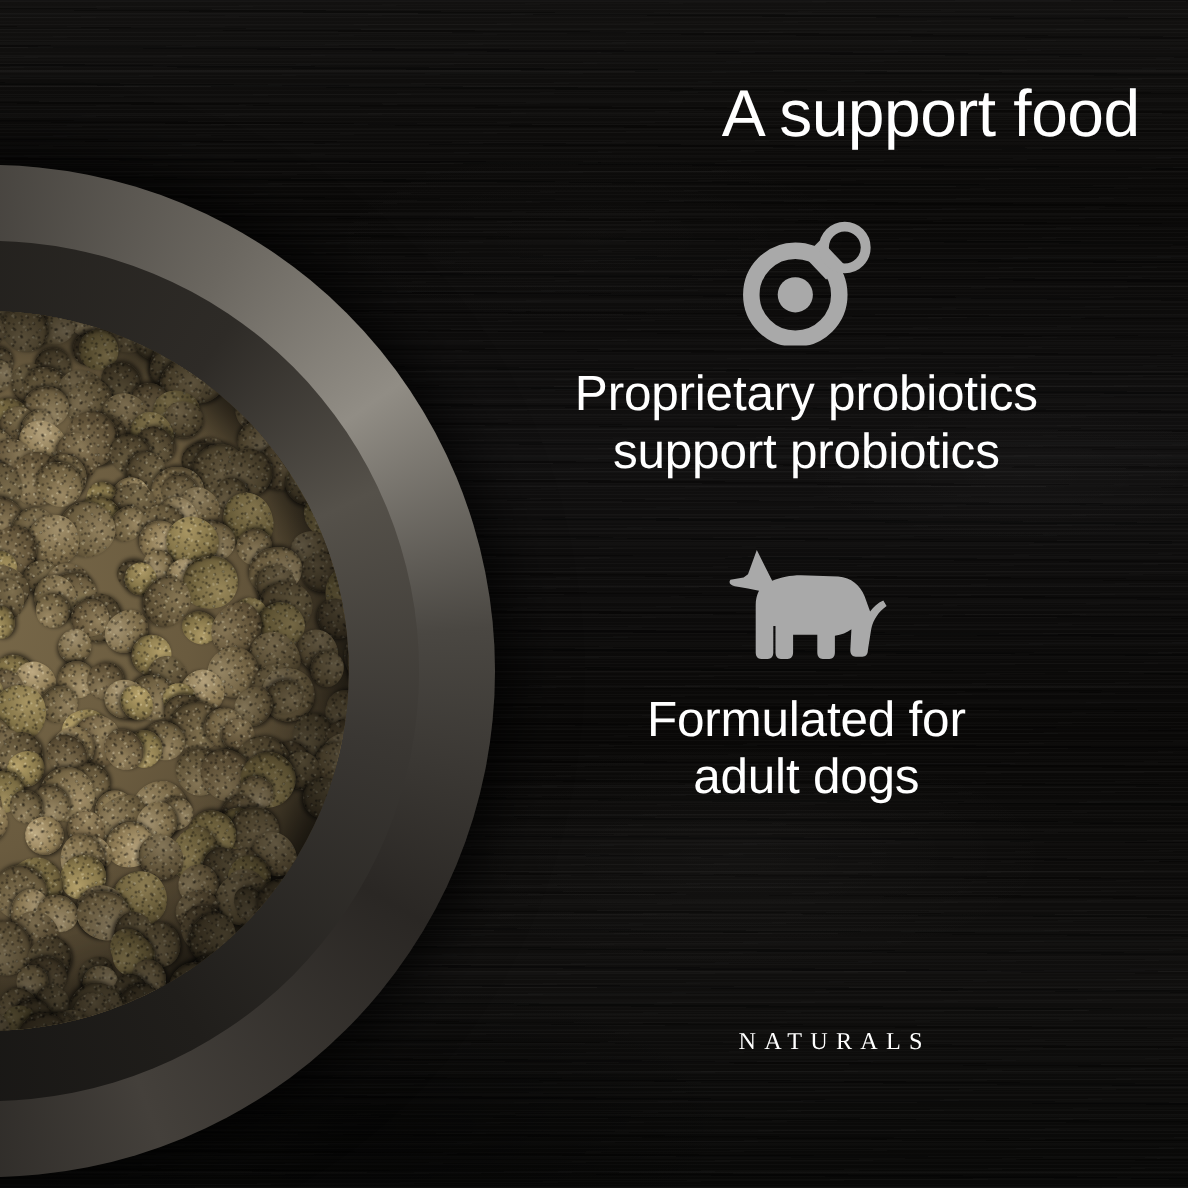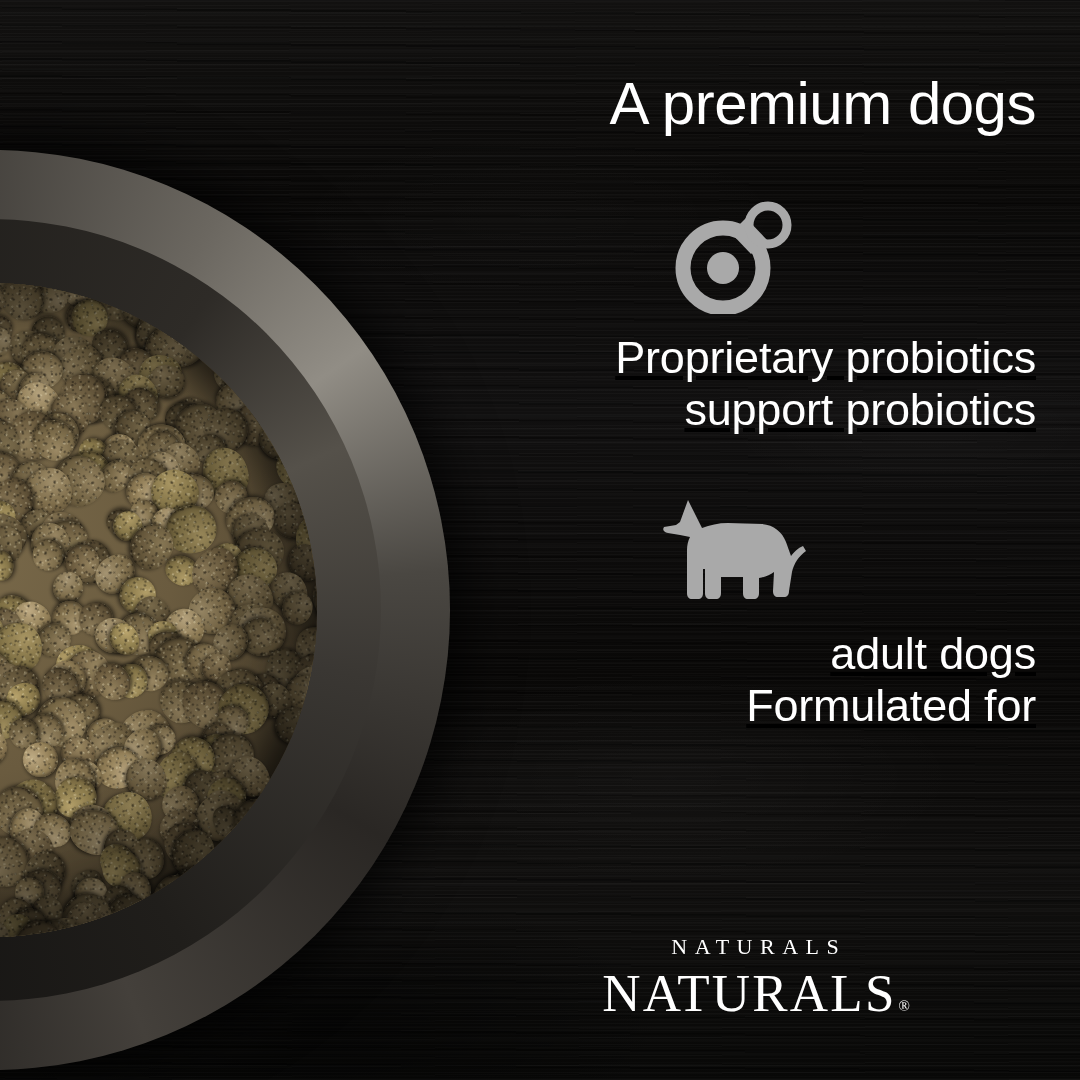--- a/index.html
+++ b/index.html
@@ -207,22 +207,21 @@
     font-weight: 400;
     letter-spacing: -0.5px;
     line-height: 1.05;
     white-space: nowrap;
   }
 
   .feature {
     position: absolute;
     right: 44px;
     width: 606px;
-    text-align: right;
-    text-decoration: underline;
+    text-align: center;
   }
   .feature-icon {
     display: block;
     margin: 0 auto;
   }
   .feature-text {
     color: #ffffff;
     font-size: 45px;
     font-weight: 400;
     line-height: 1.16;
@@ -551,21 +550,21 @@
           <div class="kib" style="left: 319.382px; top: 668.153px; width: 40.5411px; height: 38.9859px; transform: rotate(248.959deg); --hi: #c2ae86; --mid: #99855c; --lo: #665639; filter: brightness(0.482);"></div>
           <div class="kib" style="left: 377.782px; top: 663.242px; width: 49.381px; height: 49.9308px; transform: rotate(162.455deg); --hi: #9c8963; --mid: #746344; --lo: #493d29; filter: brightness(0.521);"></div>
           <div class="kib" style="left: 368.31px; top: 681.742px; width: 47.3136px; height: 47.6017px; transform: rotate(207.534deg); --hi: #c2ae86; --mid: #99855c; --lo: #665639; filter: brightness(0.45);"></div>
         </div>
       <div class="kibble-vignette"></div>
     </div>
   </div>
 
   <div class="content">
 
-    <div class="headline">A premium dogs</div>
+    <div class="headline">A support food</div>
 
     <div class="feature" id="feature-probiotics">
       <svg class="feature-icon" width="124" height="118" viewBox="0 0 124 118" aria-hidden="true">
         <g fill="#a9a9a9">
           <path d="M75 22 L96 44 L80 58 L60 37 Z"></path>
         </g>
         <circle cx="52" cy="72" r="40" fill="none" stroke="#a9a9a9" stroke-width="15"></circle>
         <circle cx="52" cy="72" r="16" fill="#a9a9a9"></circle>
         <circle cx="97" cy="29" r="19" fill="none" stroke="#a9a9a9" stroke-width="9"></circle>
       </svg>
@@ -612,24 +611,23 @@
           L29,56
           C29,51 30,47 32,43
           L22,41
           L10,39
           C6,38 4,36 6,33
           L18,31
           L22,28
           Z"></path>
       </svg>
       <div class="feature-text">
+        <span class="ln">Formulated for</span>
         <span class="ln">adult dogs</span>
-        <span class="ln">Formulated for</span>
       </div>
     </div>
 
     <div class="brand">
       <div class="brand-top">NATURALS</div>
-      <div class="brand-main"><span>NATURALS</span><span class="reg">®</span></div>
     </div>
 
   </div>
 </div>
 
 </body></html>

